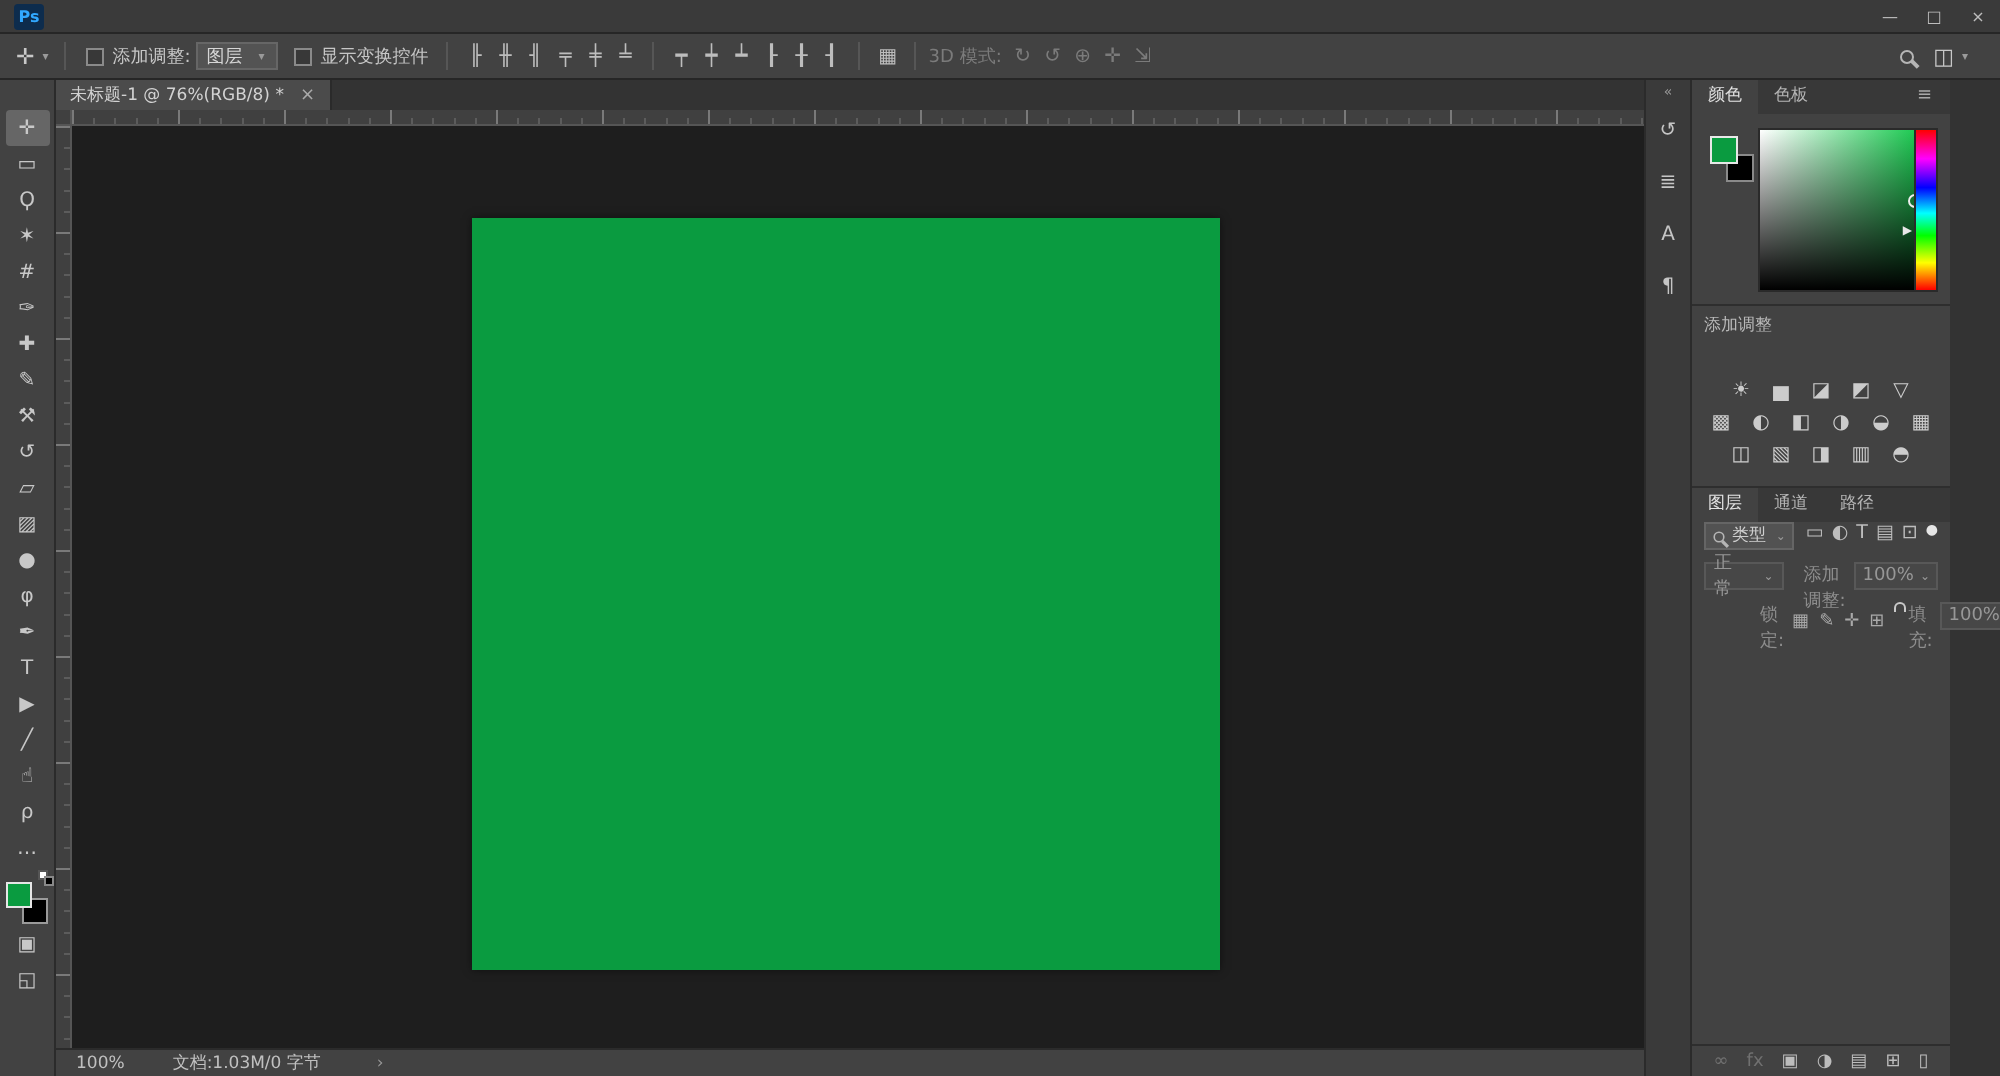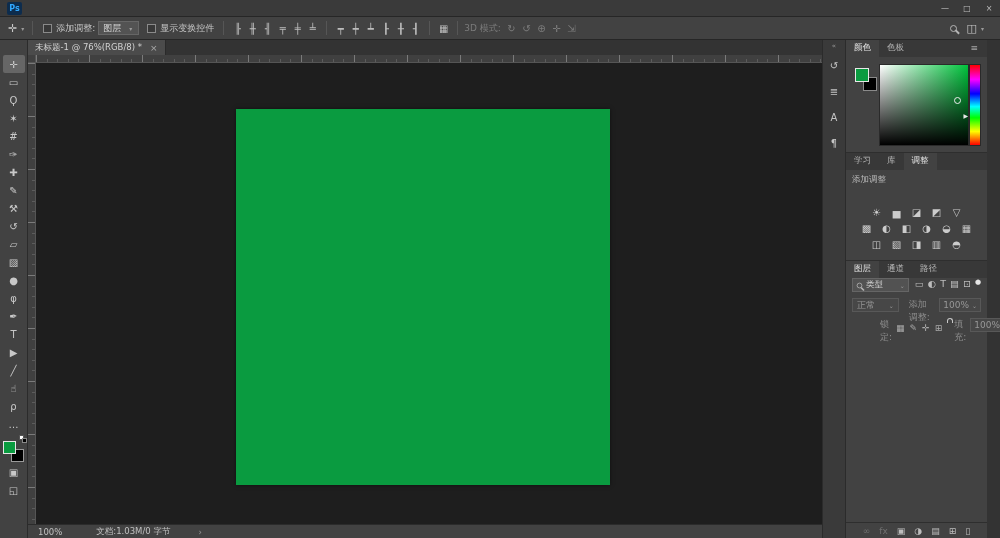--- a/index.html
+++ b/index.html
@@ -63,30 +63,30 @@
     background-size:100% 7px,100% 3px; background-position:left bottom,left bottom; background-repeat:no-repeat; }
   .ruler-left { position:absolute; left:0; top:8px; bottom:0; width:8px; background:#404040; border-right:1px solid #555;
     background-image:repeating-linear-gradient(180deg,#7a7a7a 0,#7a7a7a 1px,transparent 1px,transparent 53px),
       repeating-linear-gradient(180deg,#5c5c5c 0,#5c5c5c 1px,transparent 1px,transparent 10.6px);
     background-size:7px 100%,3px 100%; background-position:right top,right top; background-repeat:no-repeat; }
   .document { position:absolute; left:208px; top:54px; width:374px; height:376px; box-shadow:0 0 4px rgba(0,0,0,.5); }
   
   .statusbar { position:absolute; left:28px; top:524px; width:794px; height:14px; background:#424242;
     border-top:1px solid #2b2b2b; display:flex; align-items:center; font-size:8.5px; color:#c0c0c0; }
   .status-zoom { margin-left:10px; }
-  .status-doc { margin-left:34px; }
+  .status-doc { margin-left:24px; }
   .status-chevron { margin-left:28px; color:#999; }
   
   .dockstrip { position:absolute; left:822px; top:40px; width:23px; height:498px; background:#3a3a3a;
     border-left:1px solid #2b2b2b; display:flex; flex-direction:column; align-items:center; }
   .strip-collapse { height:12px; font-size:7px; color:#9a9a9a; display:flex; align-items:center; }
   .strip-btn { width:19px; height:22px; display:flex; align-items:center; justify-content:center;
     color:#c5c5c5; font-size:10px; margin:2px 0; }
   
-  .rightdock { position:absolute; left:845px; top:40px; width:142px; height:498px; background:#424242;
+  .rightdock { position:absolute; left:845px; top:40px; width:130px; height:498px; background:#424242;
     border-left:1px solid #2b2b2b; display:flex; flex-direction:column; }
   .panel { display:flex; flex-direction:column; border-bottom:1px solid #2e2e2e; }
   .panel-header { height:17px; background:#383838; display:flex; align-items:flex-end; }
   .ptab { padding:2px 8px 3px; font-size:8.5px; color:#b5b5b5; }
   .ptab.selected { background:#424242; color:#e2e2e2; }
   .panel-menu { margin-left:auto; margin-right:5px; margin-bottom:2px; color:#a8a8a8; font-size:9px; }
   
   .color-body { position:relative; height:95px; }
   .cp-fg { position:absolute; left:9px; top:11px; width:14px; height:14px; border:1px solid #e8e8e8; z-index:2; }
   .cp-bg { position:absolute; left:17px; top:20px; width:14px; height:14px; background:#000; border:1px solid #8a8a8a; }
@@ -281,26 +281,20 @@
         <span class="cp-bg"></span>
         <div class="cp-grad">
           <span class="cp-circle"></span>
         </div>
         <span class="cp-arrow">▶</span>
         <div class="cp-hue"></div>
       </div>
     </div>
 
     <div class="panel">
-      <div class="panel-header">
-
-      <span class="ptab">学习</span>
-          <span class="ptab">库</span>
-          <span class="ptab selected">调整</span>
-        </div>
       <div class="adj-body">
         <div class="adj-label">添加调整</div>
         <div class="adj-row">
 
         <span class="adj-icon">☀</span>
             <span class="adj-icon">▅</span>
             <span class="adj-icon">◪</span>
             <span class="adj-icon">◩</span>
             <span class="adj-icon">▽</span>
           </div>

